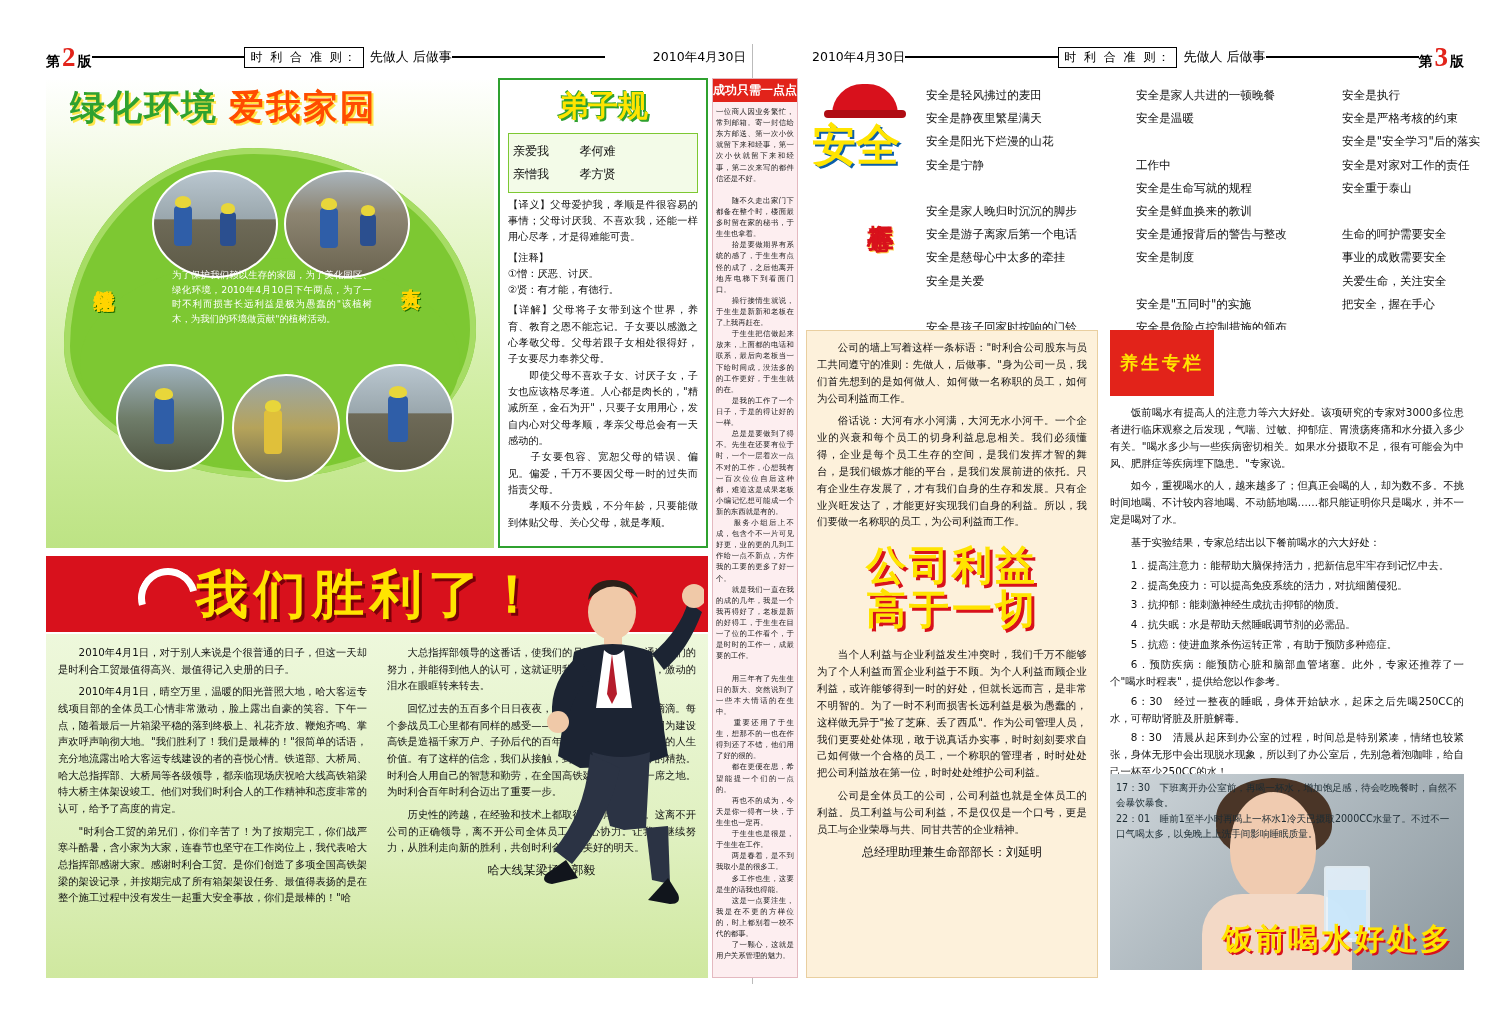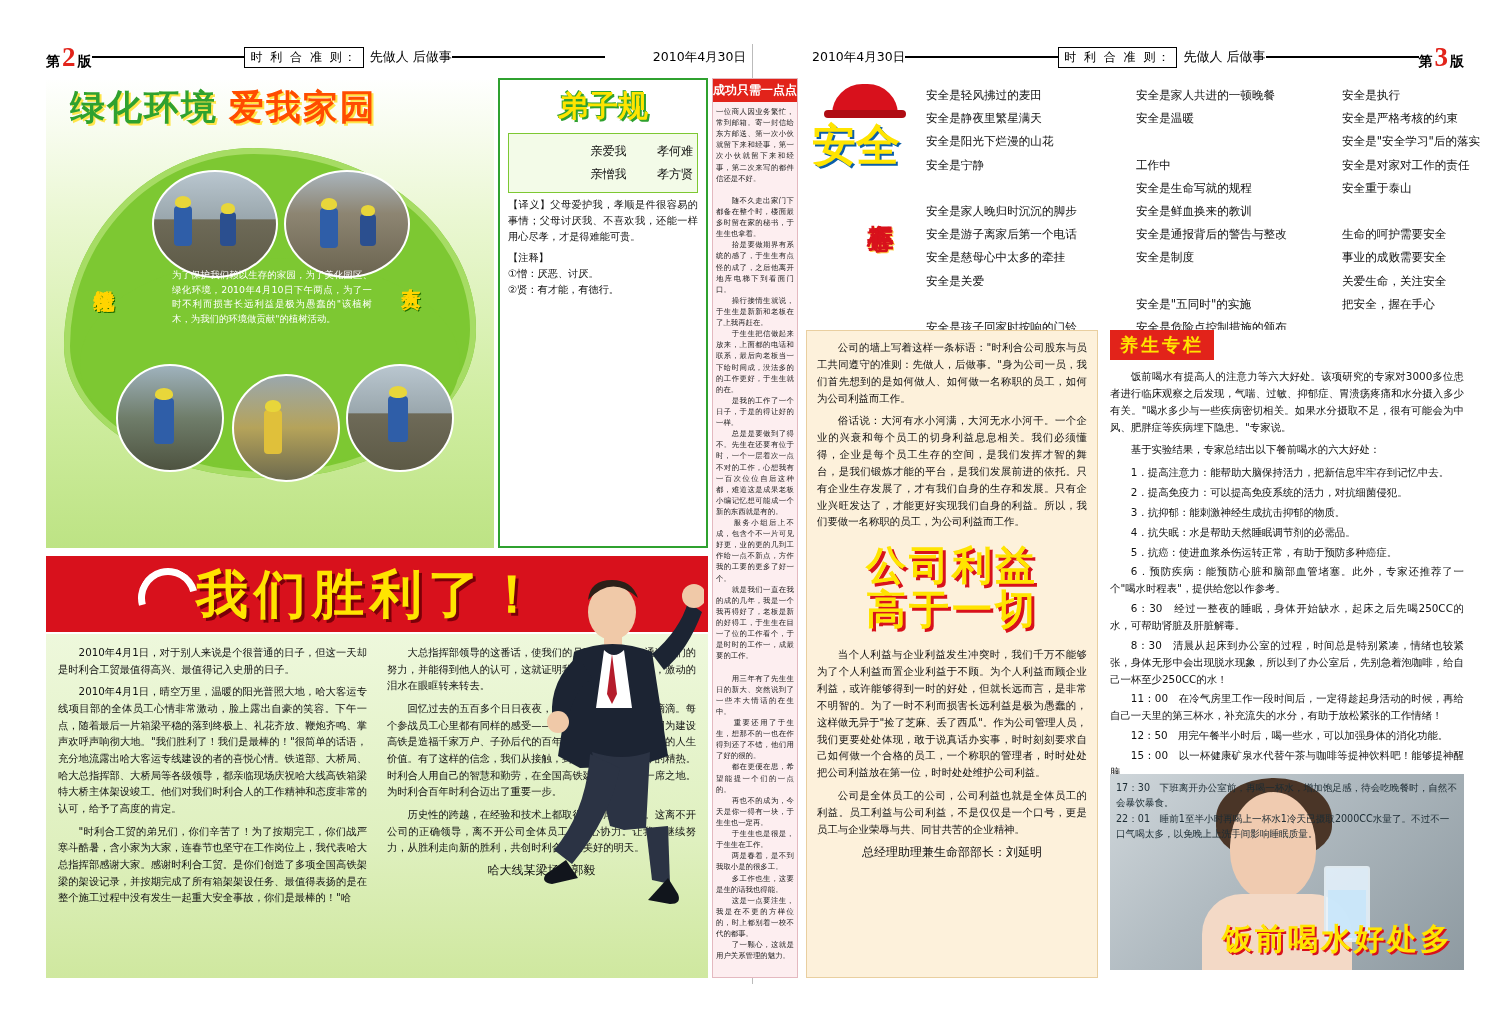--- a/index.html
+++ b/index.html
@@ -85,21 +85,21 @@
   
   .dizigui{
     left:498px;top:78px;width:210px;height:470px;border:2px solid #2fa12f;background:#fff;
   }
   .dz-title{
     text-align:center;font-family:"Liberation Serif",serif;font-weight:bold;font-size:30px;
     color:#ffe400;text-shadow:2px 2px 0 #2fa12f,-1px -1px 0 #2fa12f;padding:6px 0 2px;
   }
   .dz-verse{
     margin:4px 8px;border:1px solid #7dc832;background:#f3fbe8;padding:6px 4px;
-    font-size:12px;line-height:1.9;text-align:right;color:#111;
+    font-size:12px;line-height:1.9;text-align:left;color:#111;
   }
   .dz-body{
     margin:4px 8px 0;font-size:10.2px;line-height:1.6;text-align:justify;color:#111;
   }
 
   
   .winbar{
     left:46px;top:556px;width:662px;height:76px;background:#d8111c;overflow:hidden;
   }
   .winbar .txt{
@@ -167,21 +167,21 @@
   .coi .p{font-size:10.4px;}
   .coi-art{
     margin:14px 0;text-align:center;font-family:"Liberation Serif",serif;font-weight:bold;
     font-size:40px;color:#ffe400;text-shadow:3px 3px 0 #d8111c;line-height:1.1;letter-spacing:3px;
   }
 
   
   .health{left:1110px;top:330px;width:354px;height:648px;background:#fff;}
   .health-title{
     display:inline-block;background:#e2231a;color:#ffe400;font-weight:bold;font-size:18px;
-    padding:3px 10px;font-family:"Liberation Serif",serif;letter-spacing:3px;
+    padding:21px 10px;font-family:"Liberation Serif",serif;letter-spacing:3px;
   }
   .health .p{font-size:10.4px;}
   .health .li{font-size:10.4px;line-height:1.62;text-align:justify;margin:0 0 3px;color:#111;text-indent:2em;}
   .photo-woman{
     position:absolute;left:0;bottom:8px;width:354px;height:196px;
     background:linear-gradient(135deg,#cfd6da 0%,#b2bcc2 40%,#8e9aa1 100%);overflow:hidden;
   }
   .woman-face{position:absolute;left:120px;top:18px;width:86px;height:108px;background:#f0cbb0;border-radius:50% 50% 45% 45%;}
   .woman-hair{position:absolute;left:106px;top:4px;width:116px;height:80px;background:#4a3527;border-radius:50% 50% 40% 40%;}
   .woman-body{position:absolute;left:92px;top:120px;width:150px;height:90px;background:#f3d9c6;border-radius:40px 40px 0 0;}
@@ -281,20 +281,24 @@
       <div>
         <span>亲憎我</span>
         &nbsp;&nbsp;&nbsp;&nbsp;&nbsp;&nbsp;
         <span>孝方贤</span>
       </div>
     </div>
     <div class="dz-body">【译义】父母爱护我，孝顺是件很容易的事情；父母讨厌我、不喜欢我，还能一样用心尽孝，才是得难能可贵。</div>
     <div class="dz-body" style="white-space:pre-line;">【注释】
 ①憎：厌恶、讨厌。
 ②贤：有才能，有德行。</div>
+    <div class="dz-body" style="white-space:pre-line;">【详解】父母将子女带到这个世界，养育、教育之恩不能忘记。子女要以感激之心孝敬父母。父母若跟子女相处很得好，子女要尽力奉养父母。
+　　即使父母不喜欢子女、讨厌子女，子女也应该格尽孝道。人心都是肉长的，"精减所至，金石为开"，只要子女用用心，发自内心对父母孝顺，孝亲父母总会有一天感动的。
+　　子女要包容、宽恕父母的错误、偏见。偏爱，千万不要因父母一时的过失而指责父母。
+　　孝顺不分贵贱，不分年龄，只要能做到体贴父母、关心父母，就是孝顺。</div>
   </div>
 
   <div class="blk winbar">
     <div class="arrow"></div>
     <div class="txt">我们胜利了！</div>
   </div>
 
   <div class="blk winbody">
     <div class="cols2">
       <p class="p">2010年4月1日，对于别人来说是个很普通的日子，但这一天却是时利合工贸最值得高兴、最值得记入史册的日子。</p>
@@ -405,20 +409,21 @@
       <div>高于一切</div>
     </div>
     <p class="p">当个人利益与企业利益发生冲突时，我们千万不能够为了个人利益而置企业利益于不顾。为个人利益而顾企业利益，或许能够得到一时的好处，但就长远而言，是非常不明智的。为了一时不利而损害长远利益是极为愚蠢的，这样做无异于"捡了芝麻、丢了西瓜"。作为公司管理人员，我们更要处处体现，敢于说真话办实事，时时刻刻要求自己如何做一个合格的员工，一个称职的管理者，时时处处把公司利益放在第一位，时时处处维护公司利益。</p>
     <p class="p">公司是全体员工的公司，公司利益也就是全体员工的利益。员工利益与公司利益，不是仅仅是一个口号，更是员工与企业荣辱与共、同甘共苦的企业精神。</p>
     <div class="sig">总经理助理兼生命部部长：刘延明</div>
   </div>
 
   <div class="blk health">
     <div class="health-title">养生专栏</div>
     <p class="p" style="margin-top:8px;">饭前喝水有提高人的注意力等六大好处。该项研究的专家对3000多位患者进行临床观察之后发现，气喘、过敏、抑郁症、胃溃疡疼痛和水分摄入多少有关。"喝水多少与一些疾病密切相关。如果水分摄取不足，很有可能会为中风、肥胖症等疾病埋下隐患。"专家说。</p>
+    <p class="p">如今，重视喝水的人，越来越多了；但真正会喝的人，却为数不多。不挑时间地喝、不计较内容地喝、不动筋地喝……都只能证明你只是喝水，并不一定是喝对了水。</p>
     <p class="p">基于实验结果，专家总结出以下餐前喝水的六大好处：</p>
     <div class="li">1．提高注意力：能帮助大脑保持活力，把新信息牢牢存到记忆中去。</div>
     <div class="li">2．提高免疫力：可以提高免疫系统的活力，对抗细菌侵犯。</div>
     <div class="li">3．抗抑郁：能刺激神经生成抗击抑郁的物质。</div>
     <div class="li">4．抗失眠：水是帮助天然睡眠调节剂的必需品。</div>
     <div class="li">5．抗癌：使进血浆杀伤运转正常，有助于预防多种癌症。</div>
     <div class="li">6．预防疾病：能预防心脏和脑部血管堵塞。此外，专家还推荐了一个"喝水时程表"，提供给您以作参考。</div>
     <div class="li">6：30　经过一整夜的睡眠，身体开始缺水，起床之后先喝250CC的水，可帮助肾脏及肝脏解毒。</div>
     <div class="li">8：30　清晨从起床到办公室的过程，时间总是特别紧凑，情绪也较紧张，身体无形中会出现脱水现象，所以到了办公室后，先别急着泡咖啡，给自己一杯至少250CC的水！</div>
     <div class="li">11：00　在冷气房里工作一段时间后，一定得趁起身活动的时候，再给自己一天里的第三杯水，补充流失的水分，有助于放松紧张的工作情绪！</div>

